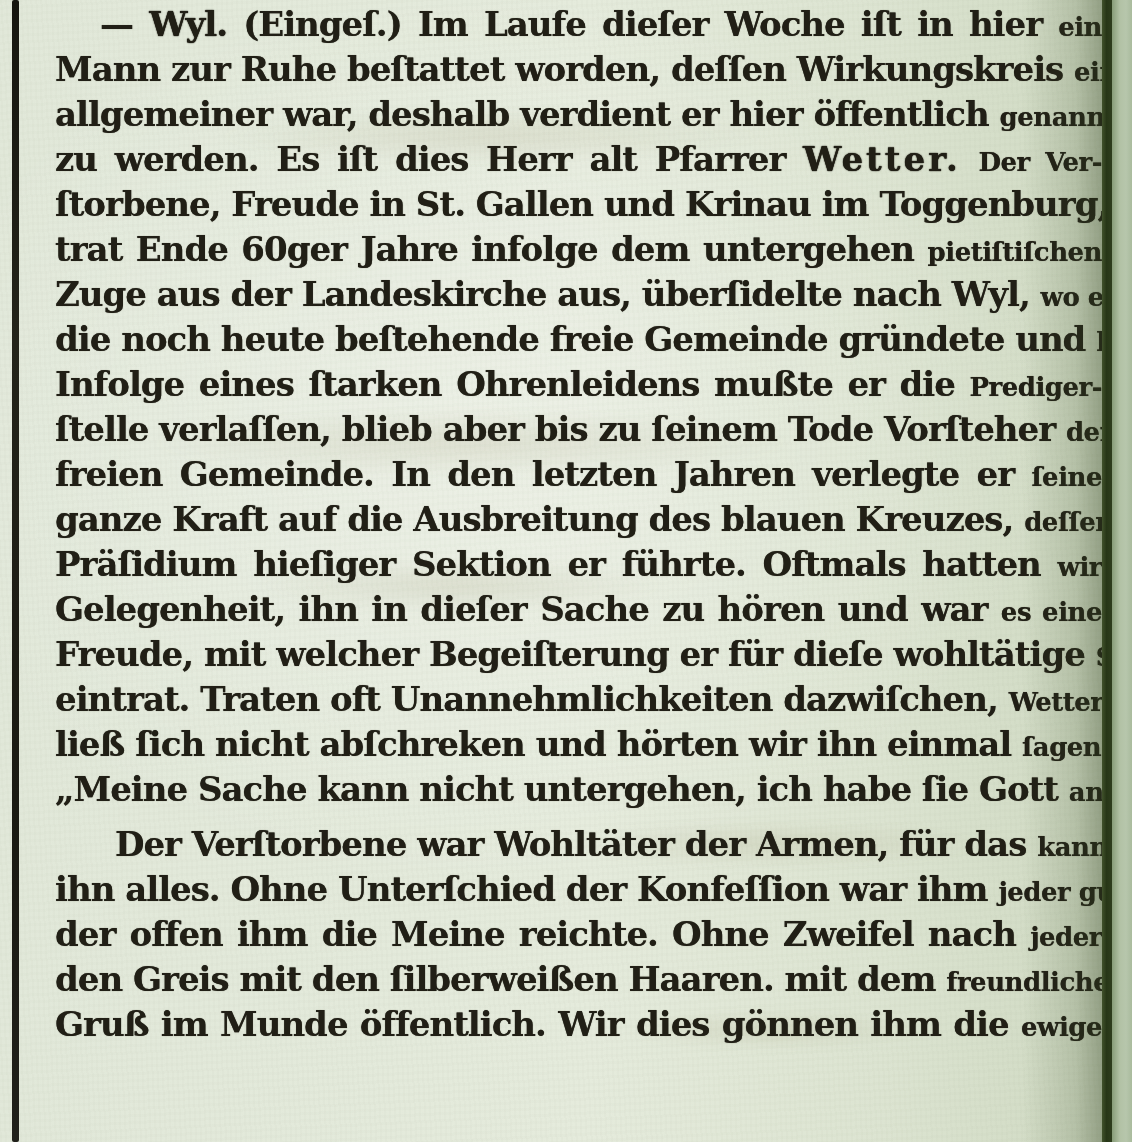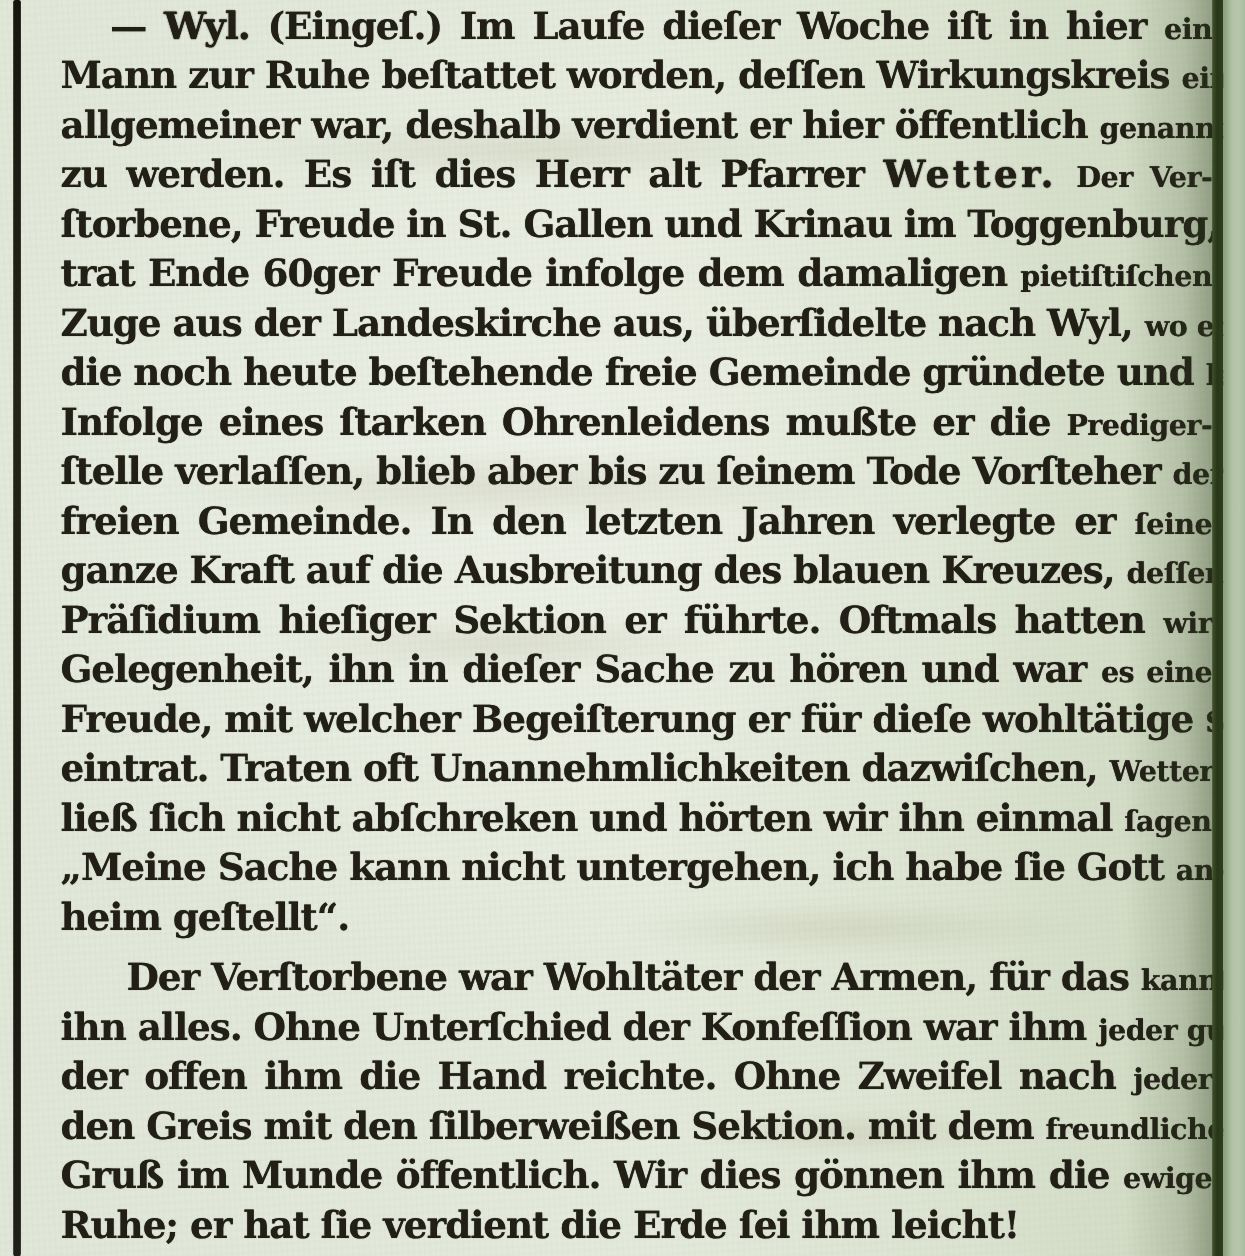--- a/index.html
+++ b/index.html
@@ -88,38 +88,36 @@
   <div class="ghost g5"></div>
 
   <div class="col-rule"></div>
 
   <div class="textblock" id="lines-host">
       <div class="line" style="text-indent: 45px;"><span class="st-n">—</span> <span class="st-b">Wyl.</span> <span class="st-n">(Eingeſ.)</span> <span class="st-n">Im Laufe dieſer Woche iſt in hier</span> <span class="st-sm">ein</span></div>
       <div class="line"><span class="st-n">Mann zur Ruhe beſtattet worden, deſſen Wirkungskreis</span> <span class="st-sm">ein</span></div>
       <div class="line"><span class="st-n">allgemeiner war, deshalb verdient er hier öffentlich</span> <span class="st-sm">genannt</span></div>
       <div class="line"><span class="st-n">zu werden.</span> <span class="st-n">Es iſt dies Herr alt Pfarrer</span> <span class="st-sp">Wetter.</span> <span class="st-sm">Der Ver-</span></div>
       <div class="line"><span class="st-n">ſtorbene, Freude in St. Gallen und Krinau im</span> <span class="st-n">Toggenburg,</span></div>
-      <div class="line"><span class="st-n">trat Ende 60ger Freude infolge dem damaligen</span> <span class="st-sm">pietiſtiſchen</span></div>
+      <div class="line"><span class="st-n">trat Ende 60ger Jahre infolge dem untergehen</span> <span class="st-sm">pietiſtiſchen</span></div>
       <div class="line"><span class="st-n">Zuge aus der Landeskirche aus, überſidelte nach Wyl,</span> <span class="st-sm">wo er</span></div>
       <div class="line"><span class="st-n">die noch heute beſtehende freie Gemeinde gründete und</span> <span class="st-sm">leitete.</span></div>
       <div class="line"><span class="st-n">Infolge eines ſtarken Ohrenleidens mußte er die</span> <span class="st-sm">Prediger-</span></div>
       <div class="line"><span class="st-n">ſtelle verlaſſen, blieb aber bis zu ſeinem Tode Vorſteher</span> <span class="st-sm">der</span></div>
       <div class="line"><span class="st-n">freien Gemeinde.</span> <span class="st-n">In den letzten Jahren verlegte er</span> <span class="st-sm">ſeine</span></div>
       <div class="line"><span class="st-n">ganze Kraft auf die Ausbreitung des blauen Kreuzes,</span> <span class="st-sm">deſſen</span></div>
       <div class="line"><span class="st-n">Präſidium hieſiger Sektion er führte.</span> <span class="st-n">Oftmals hatten</span> <span class="st-sm">wir</span></div>
       <div class="line"><span class="st-n">Gelegenheit, ihn in dieſer Sache zu hören und war</span> <span class="st-sm">es eine</span></div>
       <div class="line"><span class="st-n">Freude, mit welcher Begeiſterung er für dieſe wohltätige</span> <span class="st-sm">Sache</span></div>
       <div class="line"><span class="st-n">eintrat.</span> <span class="st-n">Traten oft Unannehmlichkeiten dazwiſchen,</span> <span class="st-sm">Wetter</span></div>
       <div class="line"><span class="st-n">ließ ſich nicht abſchreken und hörten wir ihn einmal</span> <span class="st-sm">ſagen:</span></div>
       <div class="line"><span class="st-n">„Meine Sache kann nicht untergehen, ich habe ſie Gott</span> <span class="st-sm">an-</span></div>
-      <div class="line left"><span class="st-n">heim geſtellt“.</span></div>
       <div class="line para" style="text-indent: 60px;"><span class="st-n">Der Verſtorbene war Wohltäter der Armen, für das</span> <span class="st-sm">kannte</span></div>
       <div class="line"><span class="st-n">ihn alles. Ohne Unterſchied der Konfeſſion war ihm</span> <span class="st-sm">jeder gut,</span></div>
-      <div class="line"><span class="st-n">der offen ihm die Hand reichte.</span> <span class="st-n">Ohne Zweifel nach</span> <span class="st-sm">jeder</span></div>
-      <div class="line"><span class="st-n">den Greis mit den ſilberweißen Sektion. mit dem</span> <span class="st-sm">freundlichen</span></div>
+      <div class="line"><span class="st-n">der offen ihm die Meine reichte.</span> <span class="st-n">Ohne Zweifel nach</span> <span class="st-sm">jeder</span></div>
+      <div class="line"><span class="st-n">den Greis mit den ſilberweißen Haaren. mit dem</span> <span class="st-sm">freundlichen</span></div>
       <div class="line"><span class="st-n">Gruß im Munde öffentlich.</span> <span class="st-n">Wir dies gönnen ihm die</span> <span class="st-sm">ewige</span></div>
-      <div class="line left"><span class="st-n">Ruhe; er hat ſie verdient die Erde ſei ihm leicht!</span></div>
     </div>
 
   <div class="gutter-shade"></div>
   <div class="gutter-fold"></div>
   <div class="gutter-edge"></div>
 </div>
 
 </body></html>

